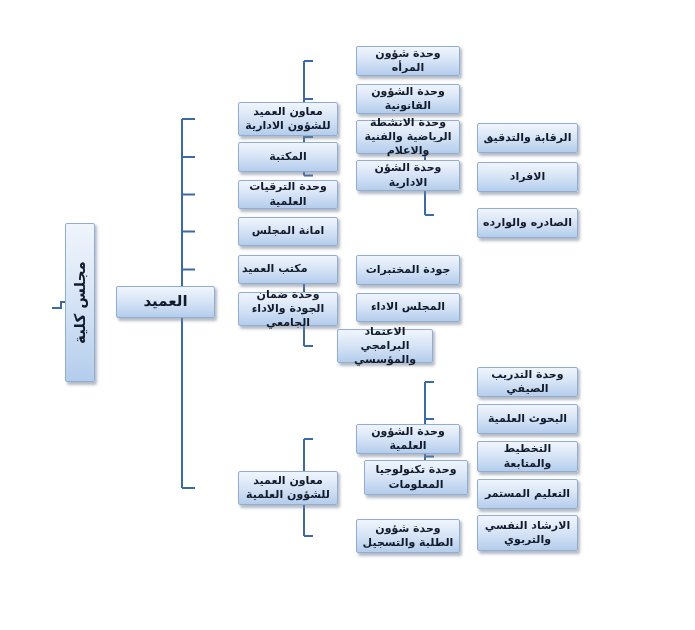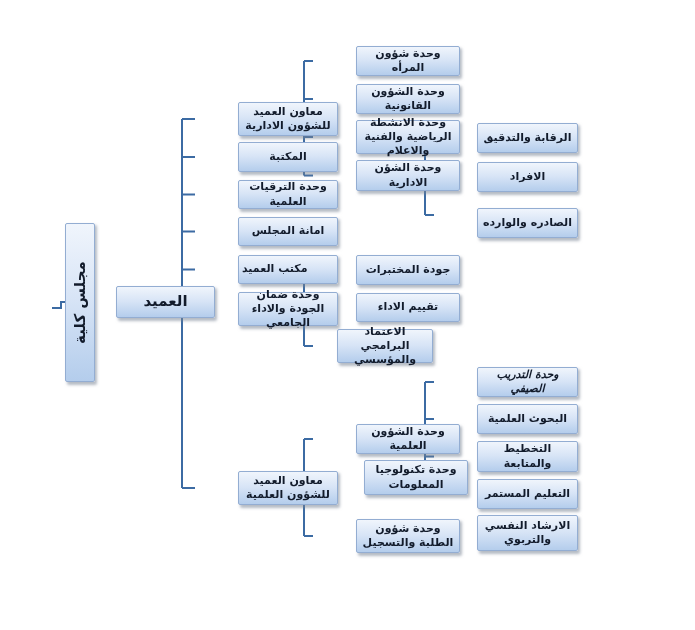--- a/index.html
+++ b/index.html
@@ -95,37 +95,37 @@
     <span>الافراد</span>
   </div>
   <div class="node" style="left:434px;top:208px;width:101px;height:30px;">
     <span>الصادره والوارده</span>
   </div>
 
   <div class="node" style="left:313px;top:255px;width:104px;height:30px;">
     <span>جودة المختبرات</span>
   </div>
   <div class="node" style="left:313px;top:293px;width:104px;height:29px;">
-    <span>تقييم الاداء</span>
+    <span>المجلس الاداء</span>
   </div>
   <div class="node" style="left:294px;top:329px;width:96px;height:34px;">
     <span>الاعتماد البرامجي والمؤسسي</span>
   </div>
 
   <div class="node" style="left:313px;top:424px;width:104px;height:30px;">
     <span>وحدة الشؤون العلمية</span>
   </div>
   <div class="node" style="left:321px;top:460px;width:104px;height:35px;">
     <span>وحدة تكنولوجيا المعلومات</span>
   </div>
   <div class="node" style="left:313px;top:519px;width:104px;height:34px;">
     <span>وحدة شؤون الطلبة والتسجيل</span>
   </div>
 
-  <div class="node" style="left:434px;top:367px;width:101px;height:30px;font-style:italic;">
+  <div class="node" style="left:434px;top:367px;width:101px;height:30px;">
     <span>وحدة التدريب الصيفي</span>
   </div>
   <div class="node" style="left:434px;top:404px;width:101px;height:30px;">
     <span>البحوث العلمية</span>
   </div>
   <div class="node" style="left:434px;top:441px;width:101px;height:31px;">
     <span>التخطيط والمتابعة</span>
   </div>
   <div class="node" style="left:434px;top:479px;width:101px;height:30px;">
     <span>التعليم المستمر</span>

